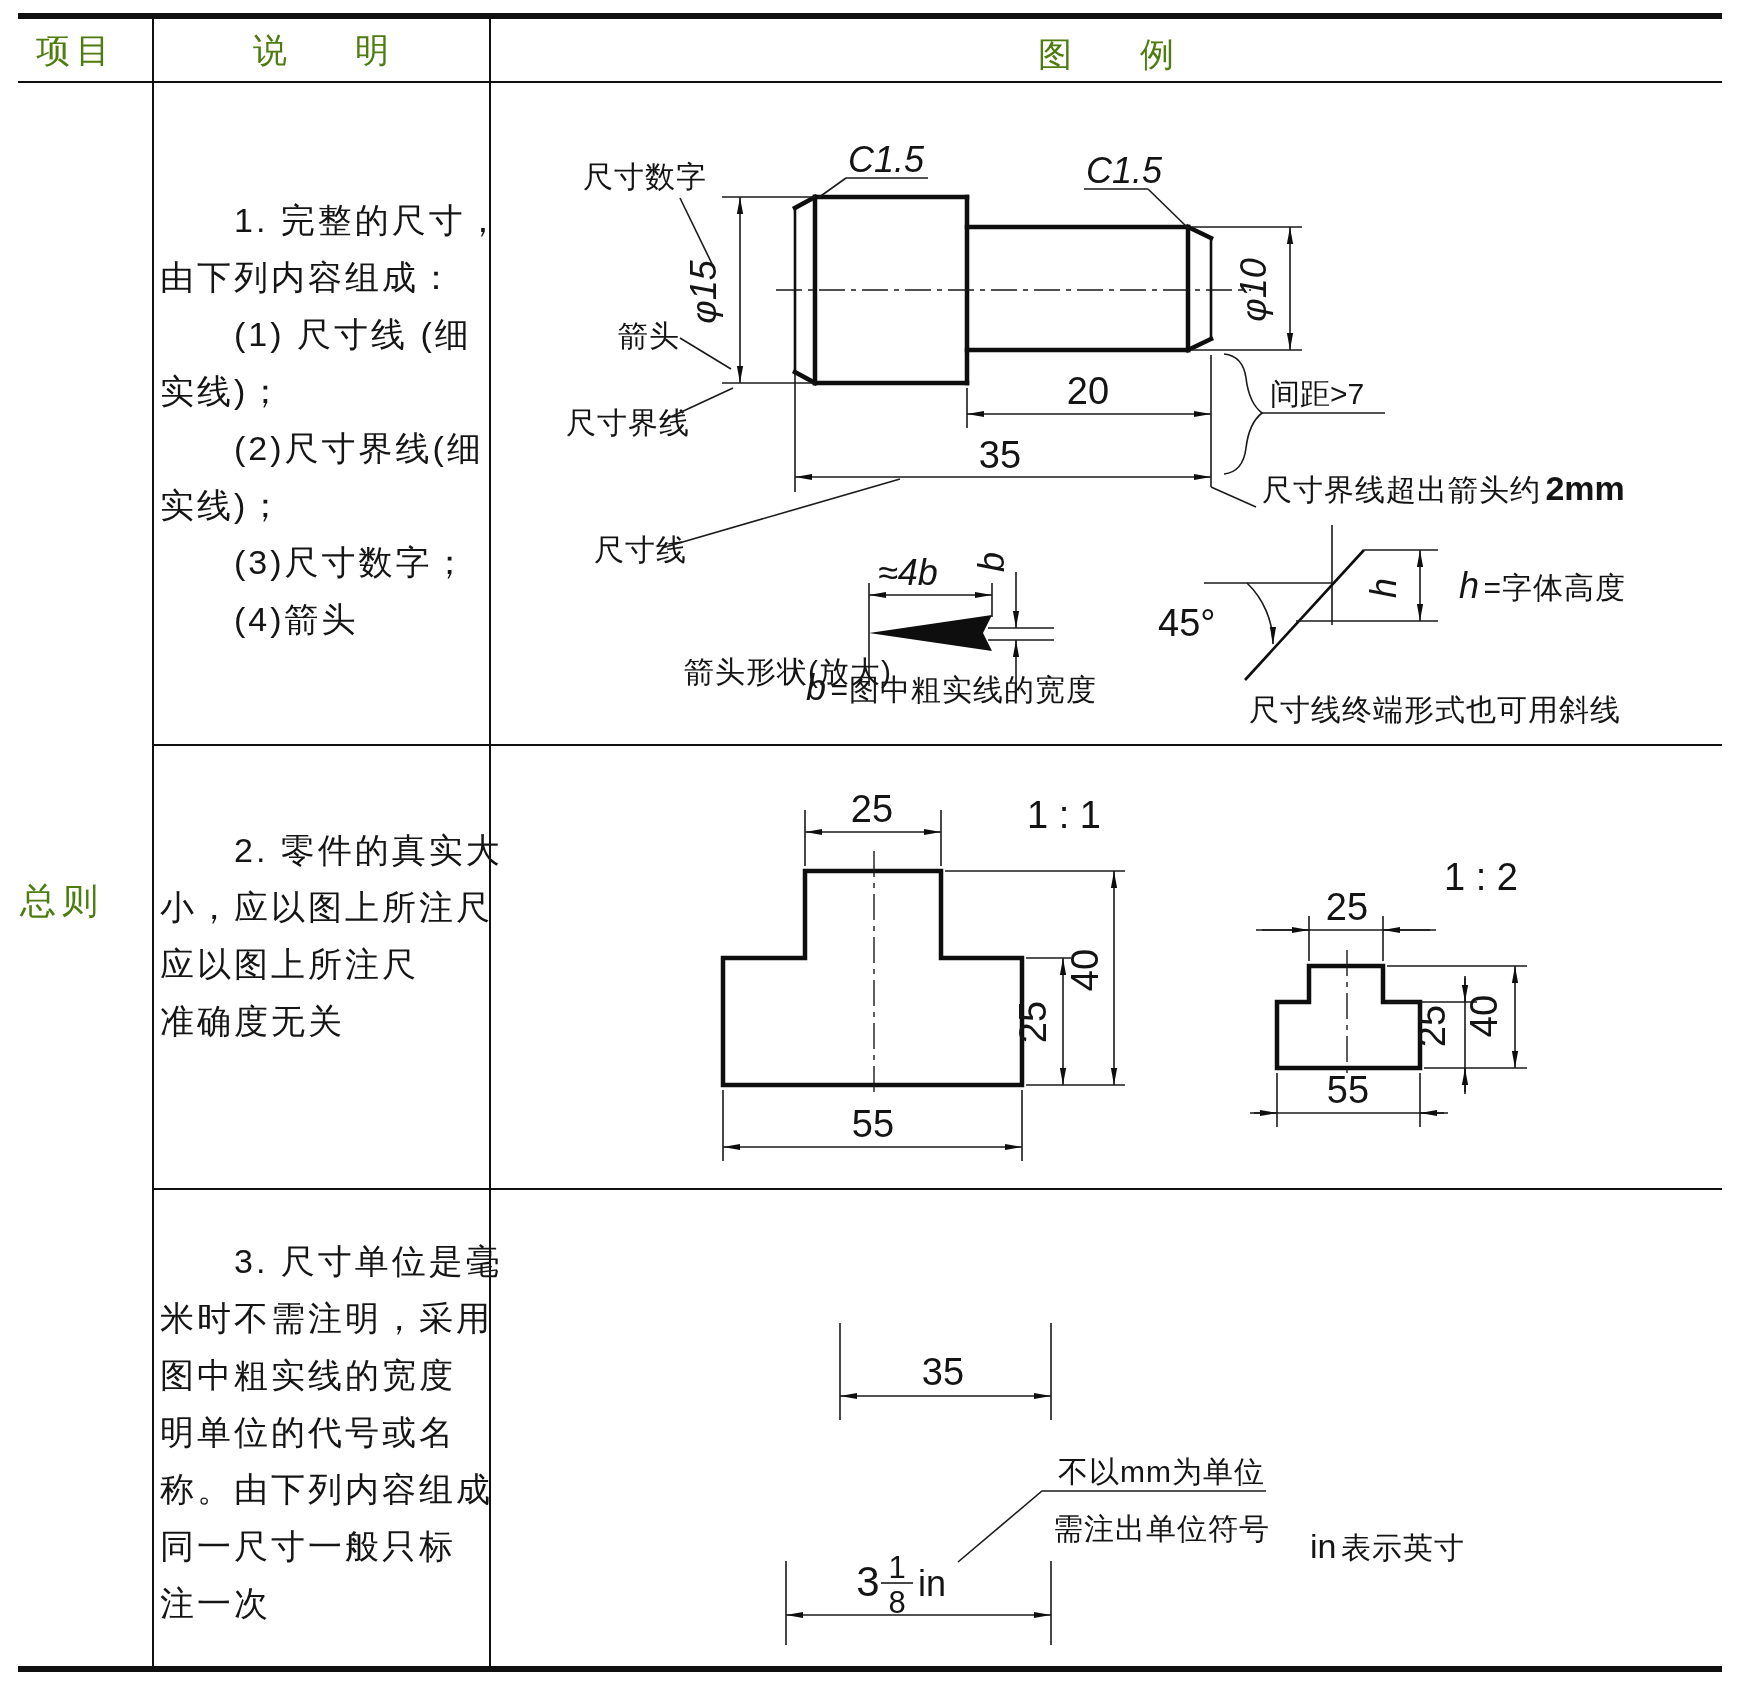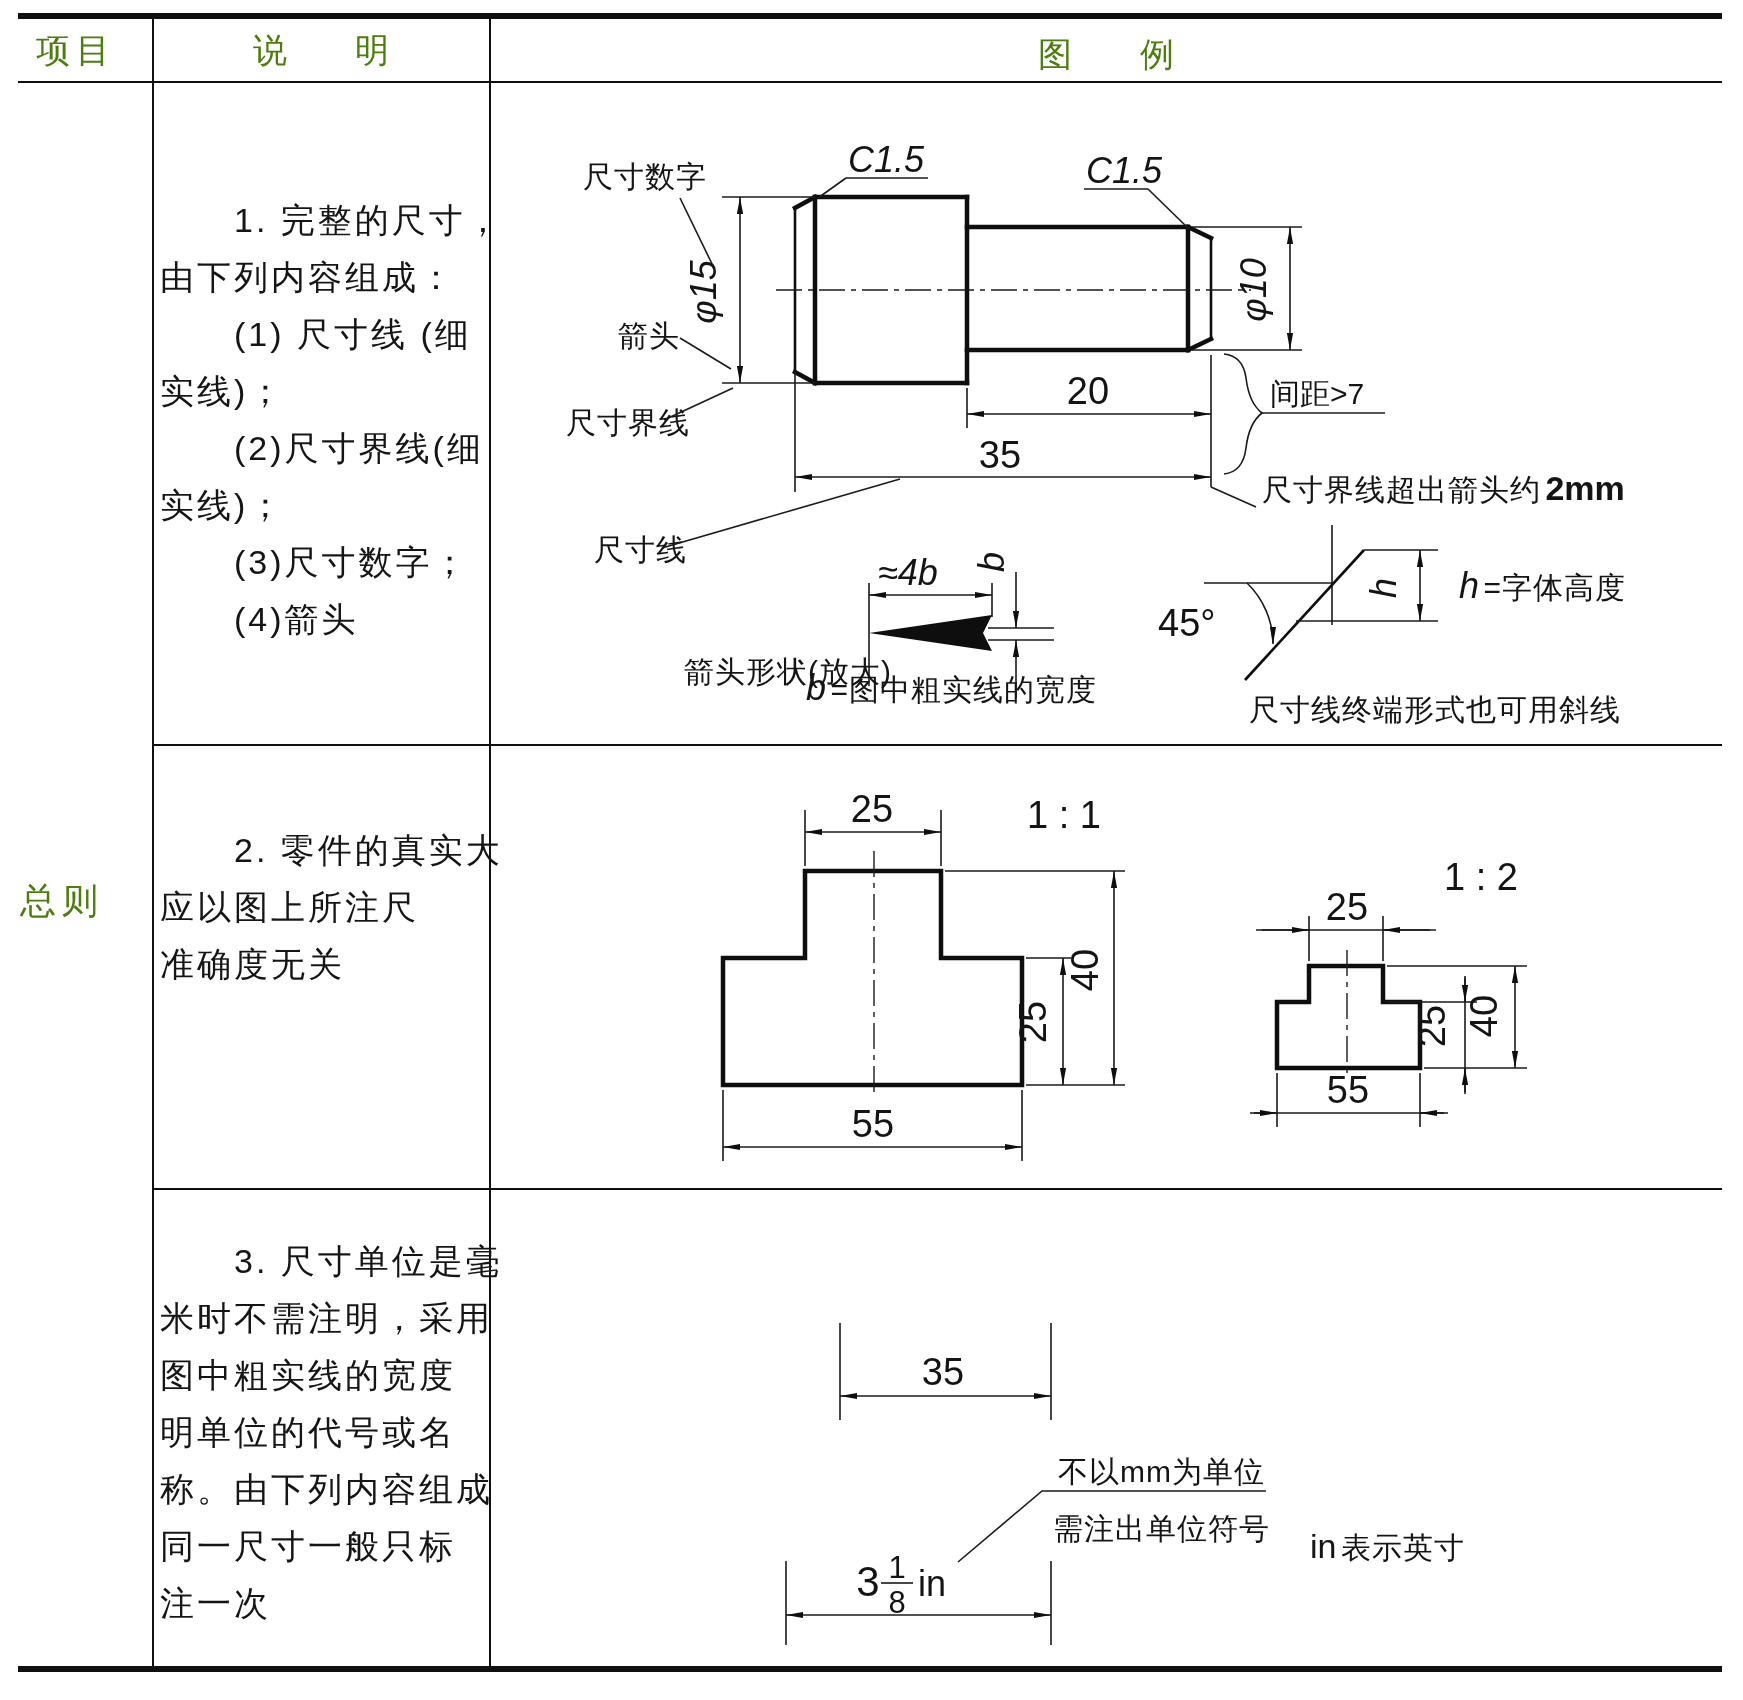--- a/index.html
+++ b/index.html
@@ -47,20 +47,21 @@
     <div>　　(1) 尺寸线 (细</div>
     <div>实线)；</div>
     <div>　　(2)尺寸界线(细</div>
     <div>实线)；</div>
     <div>　　(3)尺寸数字；</div>
     <div>　　(4)箭头</div>
   </div>
 
   <div class="desc" style="top:822px;">
     <div>　　2. 零件的真实大</div>
+    <div>小，应以图上所注尺</div>
     <div>应以图上所注尺</div>
     <div>准确度无关</div>
   </div>
 
   <div class="desc" style="top:1233px;">
     <div>　　3. 尺寸单位是毫</div>
     <div>米时不需注明，采用</div>
     <div>图中粗实线的宽度</div>
     <div>明单位的代号或名</div>
     <div>称。由下列内容组成</div>

